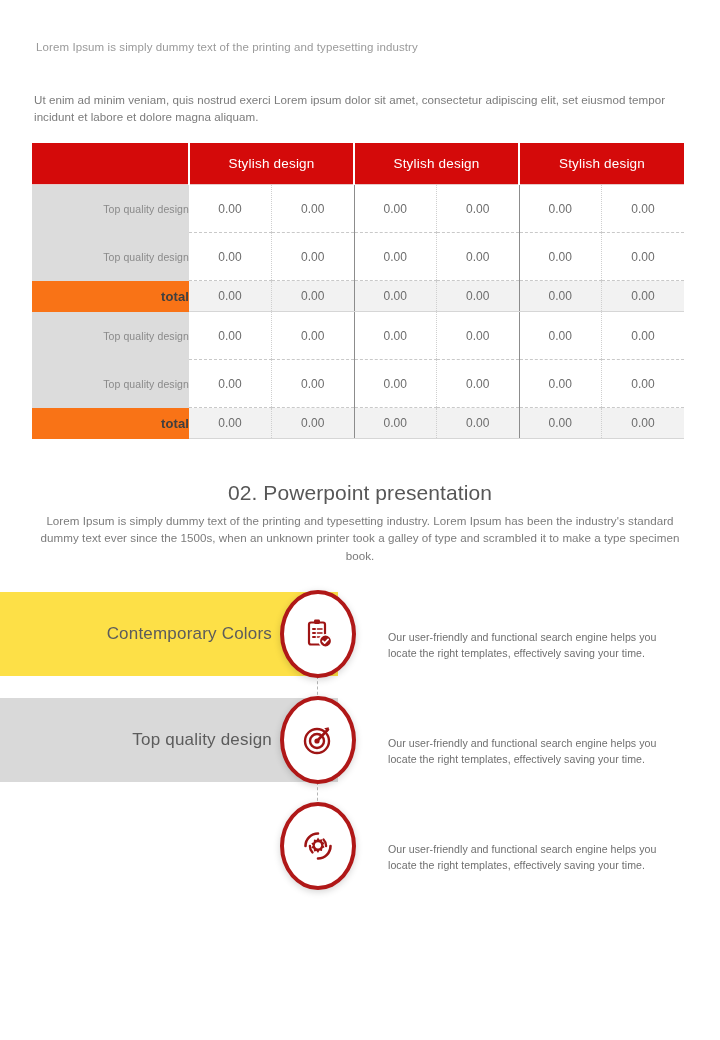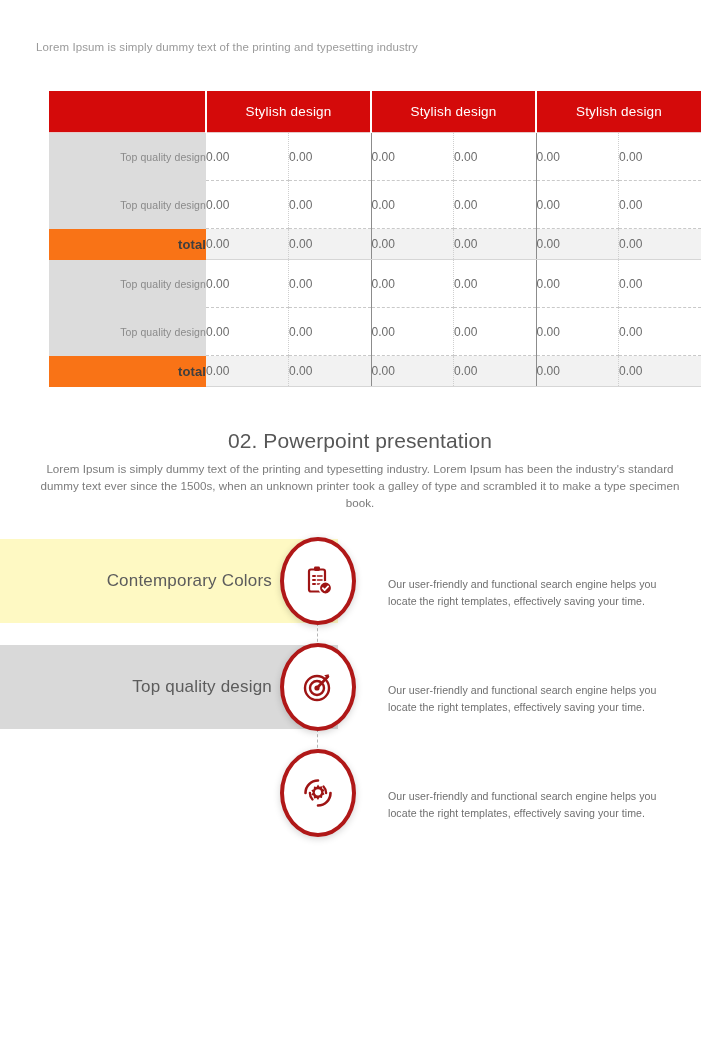--- a/index.html
+++ b/index.html
@@ -53,21 +53,21 @@
     color: #7b7b7b;
     margin: 0;
     letter-spacing: 0.05px;
   }
   #section-01 { margin-top: 38px; }
   #section-02 { margin-top: 42px; text-align: center; }
 
   
   .data-table-wrap {
     margin-top: 18px;
-    padding: 0 49px;
+    padding: 0 32px;
   }
   table.data-table {
     width: 652px;
     border-collapse: collapse;
     table-layout: fixed;
   }
   table.data-table th,
   table.data-table td {
     padding: 0;
     margin: 0;
@@ -101,21 +101,21 @@
     background: #f97316;
     color: #3f3f3f;
     font-weight: bold;
     font-size: 13px;
     height: 30px;
   }
   td.cell {
     background: #ffffff;
     color: #6d6d6d;
     font-size: 12px;
-    text-align: left;
+    text-align: center;
     padding-right: 13px;
     height: 47px;
     border-bottom: 1px dashed #c9c9c9;
     border-left: 1px dotted #cfcfcf;
   }
   td.cell.g-start {
     border-left: 1px solid #8c8c8c;
   }
   td.cell.first {
     border-left: none;
@@ -154,21 +154,21 @@
     justify-content: flex-end;
     padding-right: 66px;
     box-sizing: border-box;
   }
   .feature-bar .bar-label {
     font-size: 17px;
     font-weight: 400;
     color: #5c5c5c;
     letter-spacing: 0.2px;
   }
-  .bar-tone-1 { background: #fef9c3; }
+  .bar-tone-1 { background: #fde047; }
   .bar-tone-2 { background: #d9d9d9; }
   .bar-tone-3 { background: #bfbfbf; }
 
   .feature-circle {
     position: absolute;
     left: 280px;
     top: -2px;
     width: 76px;
     height: 88px;
     border-radius: 50%;
@@ -214,20 +214,21 @@
   }
 </style>
 </head>
 <body>
 
 <div class="slide-header">
   <p class="slide-subtitle">Lorem Ipsum is simply dummy text of the printing and typesetting industry</p>
 </div>
 
 <div class="section" id="section-01">
+  <p class="section-body">Ut enim ad minim veniam, quis nostrud exerci  Lorem ipsum dolor sit amet, consectetur adipiscing elit, set eiusmod tempor incidunt et labore et dolore magna aliquam.</p>
 </div>
 
 <div class="data-table-wrap">
   <table class="data-table">
     <thead>
       <tr>
         <th class="th-blank"></th>
         <th class="th-group" colspan="2">Stylish design</th>
         <th class="th-group" colspan="2">Stylish design</th>
         <th class="th-group" colspan="2">Stylish design</th>

